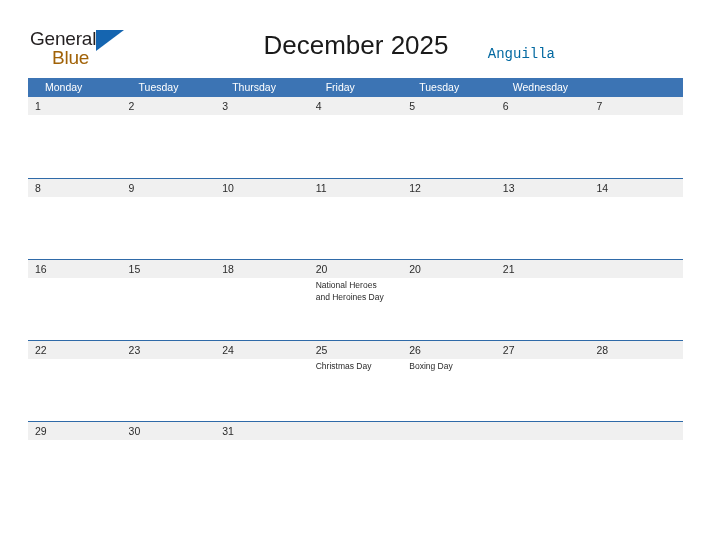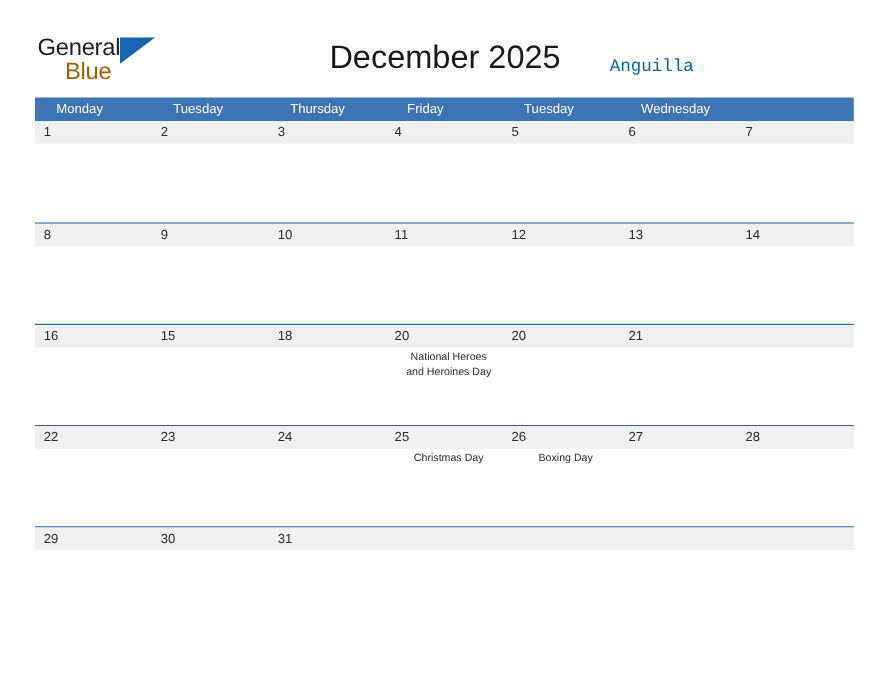--- a/index.html
+++ b/index.html
@@ -151,21 +151,20 @@
     height: 18px;
     line-height: 18px;
     font-size: 10.5px;
     color: #2b2b2b;
     font-family: "Liberation Sans", sans-serif;
   }
   .day-events {
     position: relative;
     z-index: 2;
     margin-top: 2px;
-    text-align: center;
   }
   .event-text {
     display: block;
     font-size: 8.5px;
     line-height: 11.5px;
     color: #2b2b2b;
     font-family: "Liberation Sans", sans-serif;
     white-space: nowrap;
   }
   .day-cell.empty .day-number {

